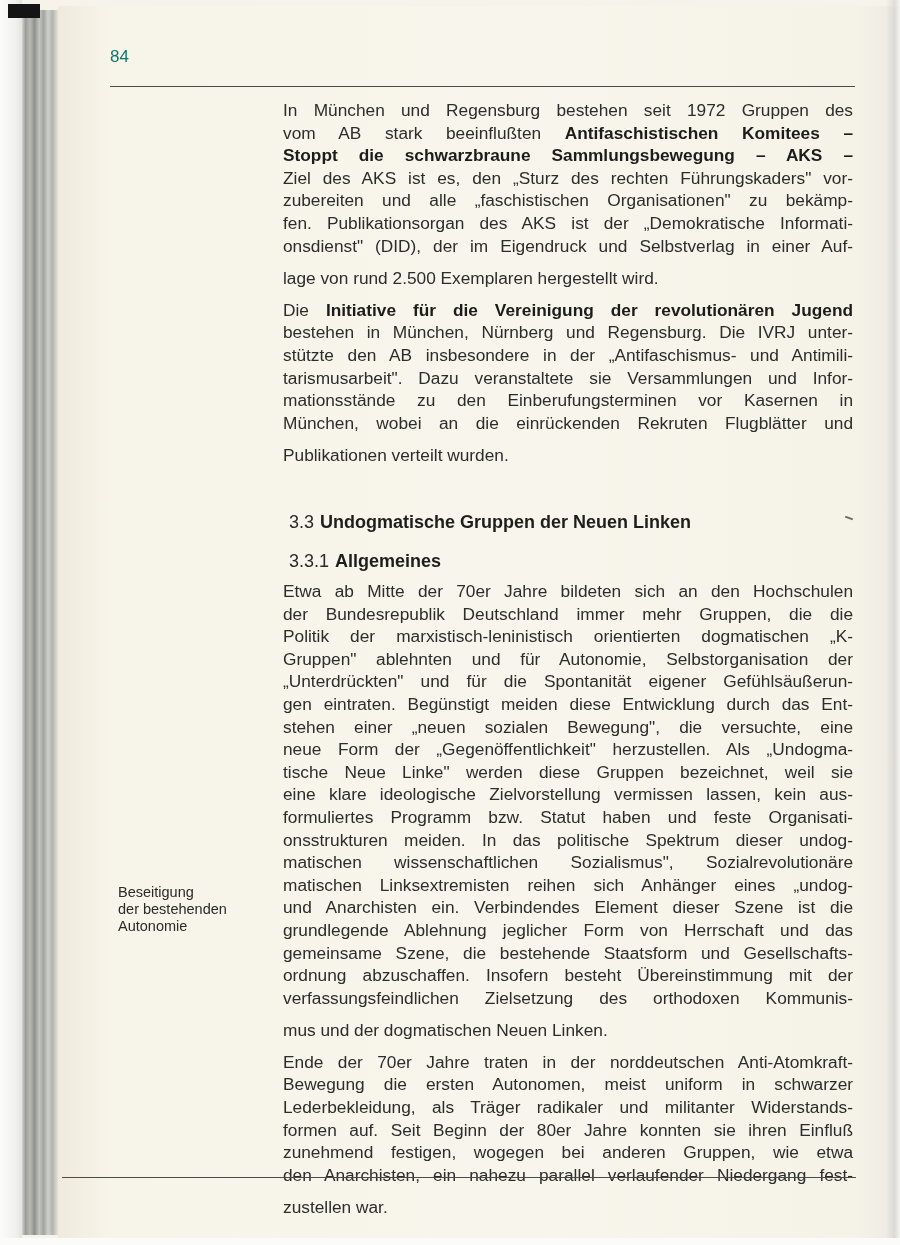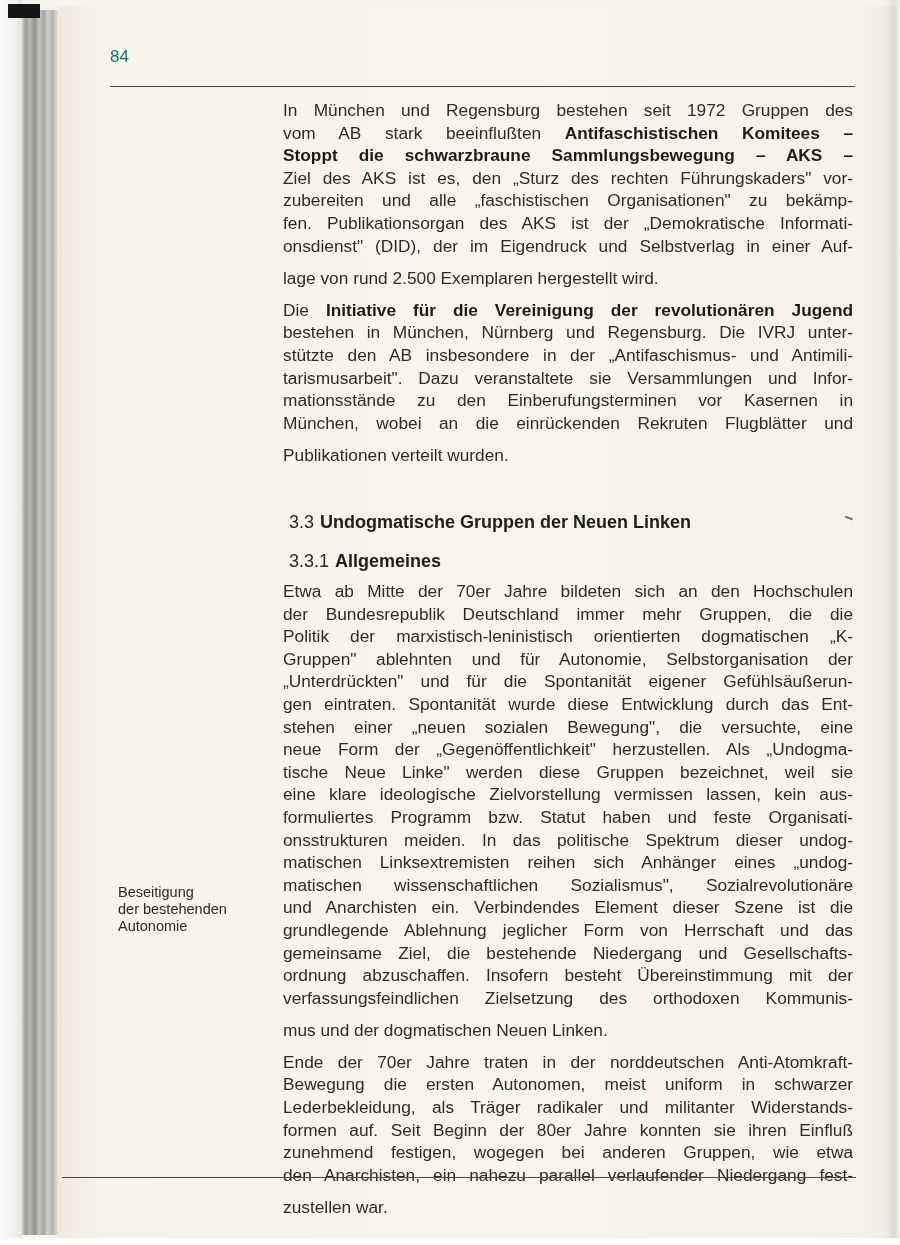--- a/index.html
+++ b/index.html
@@ -127,32 +127,32 @@
 
 <div class="mark"></div>
 
 <div class="main main2">
   <div class="para">
       <span class="line">Etwa ab Mitte der 70er Jahre bildeten sich an den Hochschulen</span>
       <span class="line">der Bundesrepublik Deutschland immer mehr  Gruppen, die die</span>
       <span class="line">Politik der marxistisch-leninistisch orientierten dogmatischen „K-</span>
       <span class="line">Gruppen" ablehnten und für Autonomie, Selbstorganisation der</span>
       <span class="line">„Unterdrückten" und für die Spontanität eigener Gefühlsäußerun-</span>
-      <span class="line">gen eintraten. Spontanität wurde diese Entwicklung durch das Ent-</span>
+      <span class="line">gen eintraten. Begünstigt meiden diese Entwicklung durch das Ent-</span>
       <span class="line">stehen einer „neuen sozialen Bewegung", die versuchte, eine</span>
       <span class="line">neue Form der „Gegenöffentlichkeit" herzustellen. Als „Undogma-</span>
       <span class="line">tische Neue Linke" werden diese Gruppen bezeichnet, weil sie</span>
       <span class="line">eine klare ideologische Zielvorstellung vermissen lassen, kein aus-</span>
       <span class="line">formuliertes Programm bzw. Statut haben und feste Organisati-</span>
       <span class="line">onsstrukturen meiden. In das politische Spektrum dieser undog-</span>
+      <span class="line">matischen wissenschaftlichen Sozialismus", Sozialrevolutionäre</span>
       <span class="line">matischen Linksextremisten reihen sich Anhänger eines „undog-</span>
-      <span class="line">matischen wissenschaftlichen Sozialismus", Sozialrevolutionäre</span>
       <span class="line">und Anarchisten ein. Verbindendes Element dieser Szene ist die</span>
       <span class="line">grundlegende Ablehnung jeglicher Form von Herrschaft und das</span>
-      <span class="line">gemeinsame Ziel, die bestehende Niedergang und Gesellschafts-</span>
+      <span class="line">gemeinsame Szene, die bestehende Staatsform und Gesellschafts-</span>
       <span class="line">ordnung abzuschaffen. Insofern besteht Übereinstimmung mit der</span>
       <span class="line">verfassungsfeindlichen Zielsetzung des orthodoxen Kommunis-</span>
       <span class="line last">mus und der dogmatischen Neuen Linken.</span>
     </div>
   <div class="para">
       <span class="line">Ende der 70er Jahre traten in der norddeutschen Anti-Atomkraft-</span>
       <span class="line">Bewegung die ersten Autonomen, meist uniform in schwarzer</span>
       <span class="line">Lederbekleidung, als Träger radikaler und militanter Widerstands-</span>
       <span class="line">formen auf. Seit Beginn der 80er Jahre konnten sie ihren Einfluß</span>
       <span class="line">zunehmend festigen, wogegen bei anderen Gruppen, wie etwa</span>

